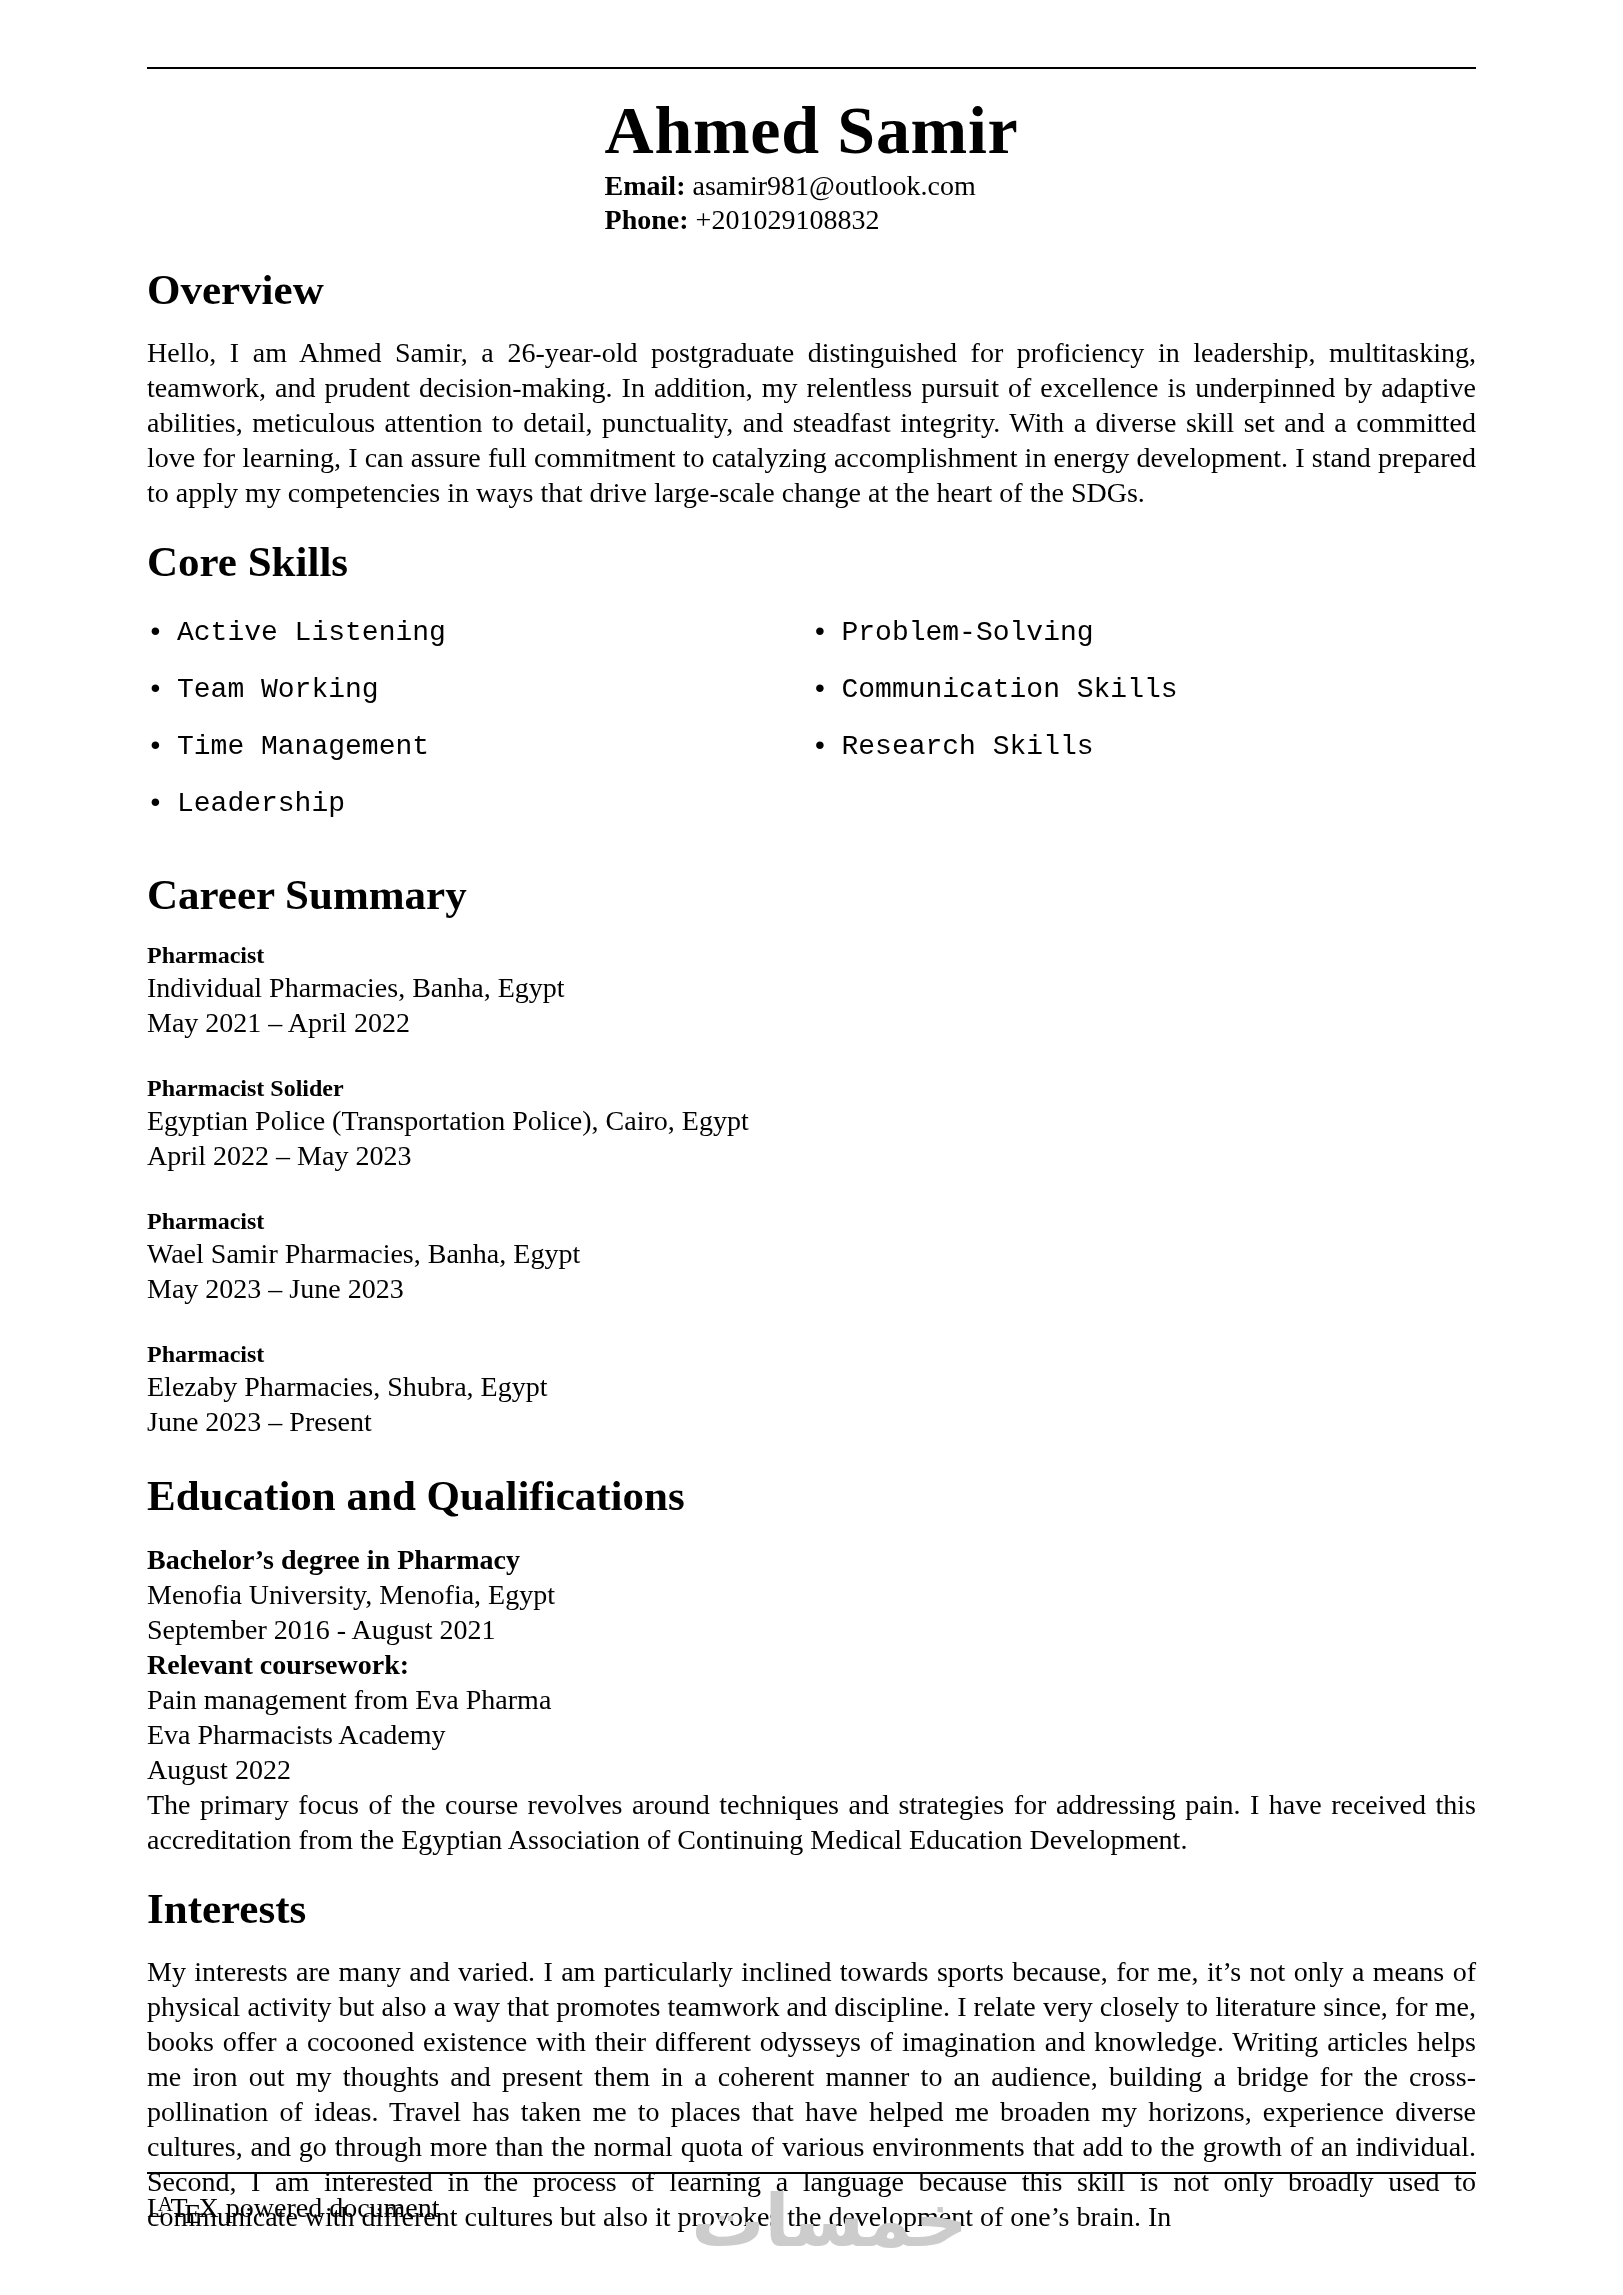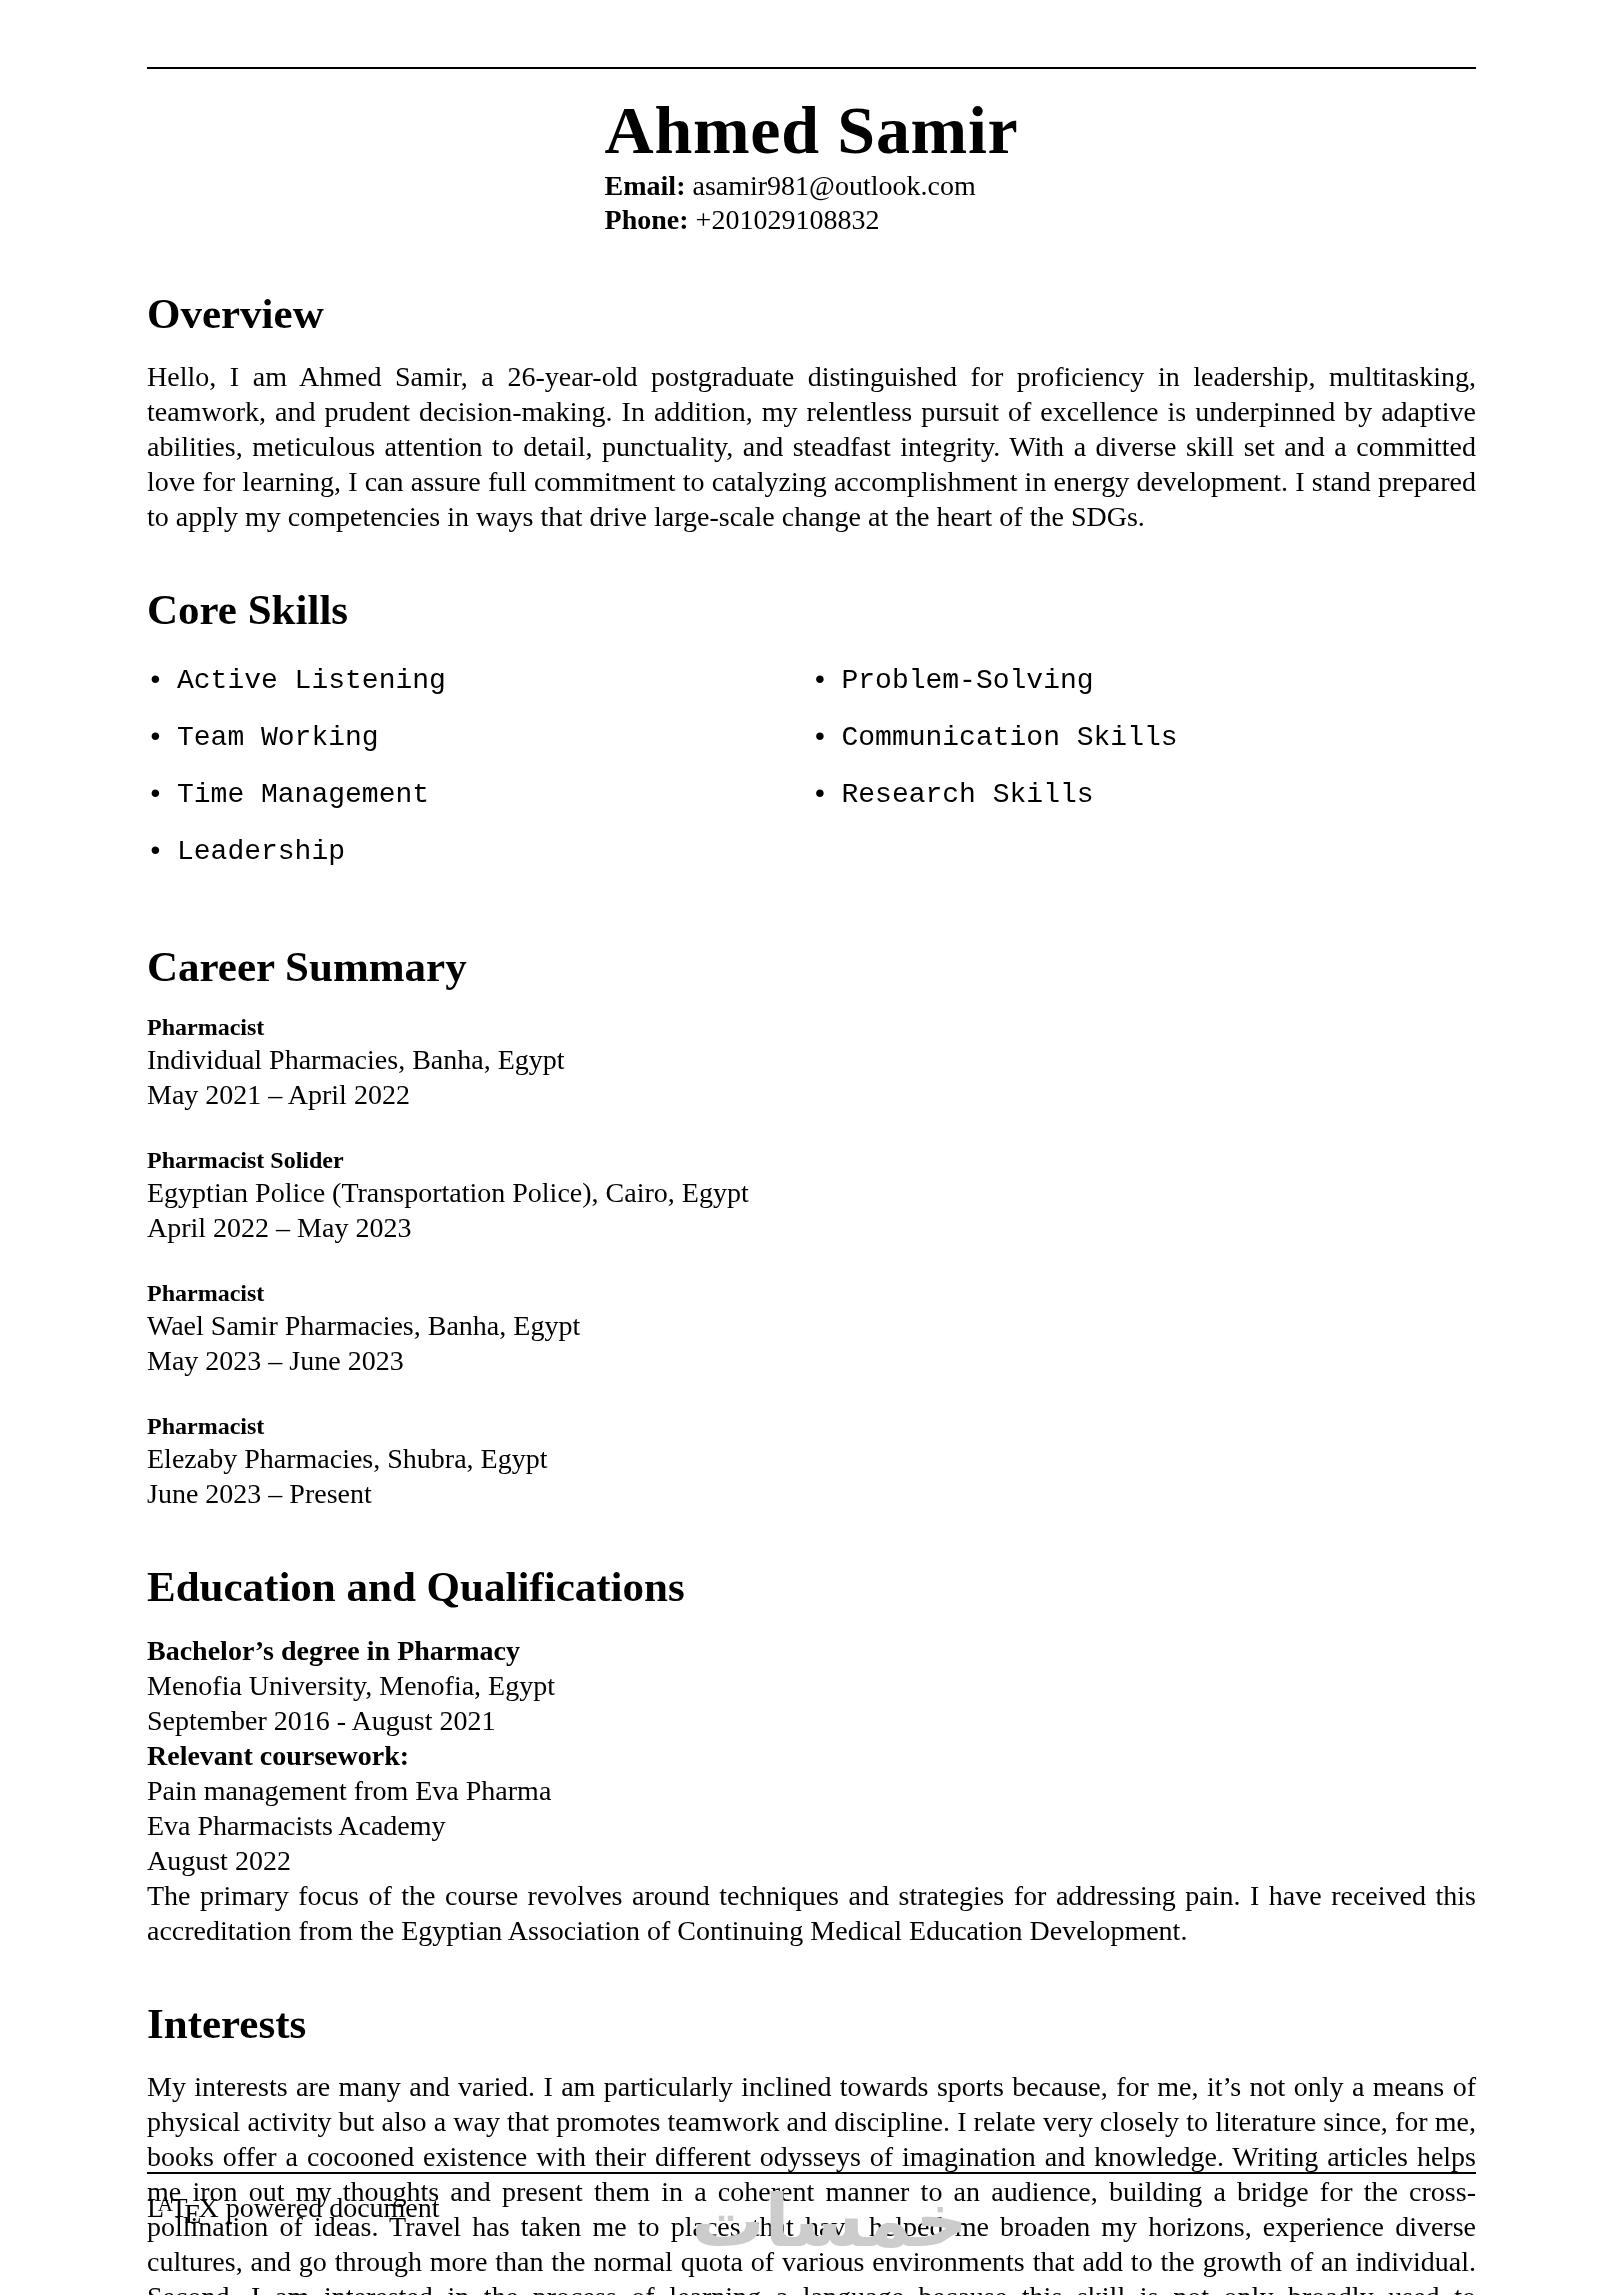--- a/index.html
+++ b/index.html
@@ -39,21 +39,21 @@
     letter-spacing: 0.7px;
   }
   .contact-line { font-size: 28px; line-height: 1.22; }
   .contact-line .lbl { font-weight: bold; }
 
   
   h2.section-title {
     font-size: 43px;
     font-weight: bold;
     line-height: 1.1;
-    margin-top: 52px;
+    margin-top: 28px;
     margin-bottom: 22px;
   }
   p.para { text-align: justify; }
 
   
   .skills { display: flex; margin-top: 30px; }
   .skills-col { list-style: none; width: 50%; }
   .skills-col li { display: flex; margin-bottom: 22px; font-family: Liberation Mono, monospace; }
   .skills-col .bullet {
     width: 30px;

